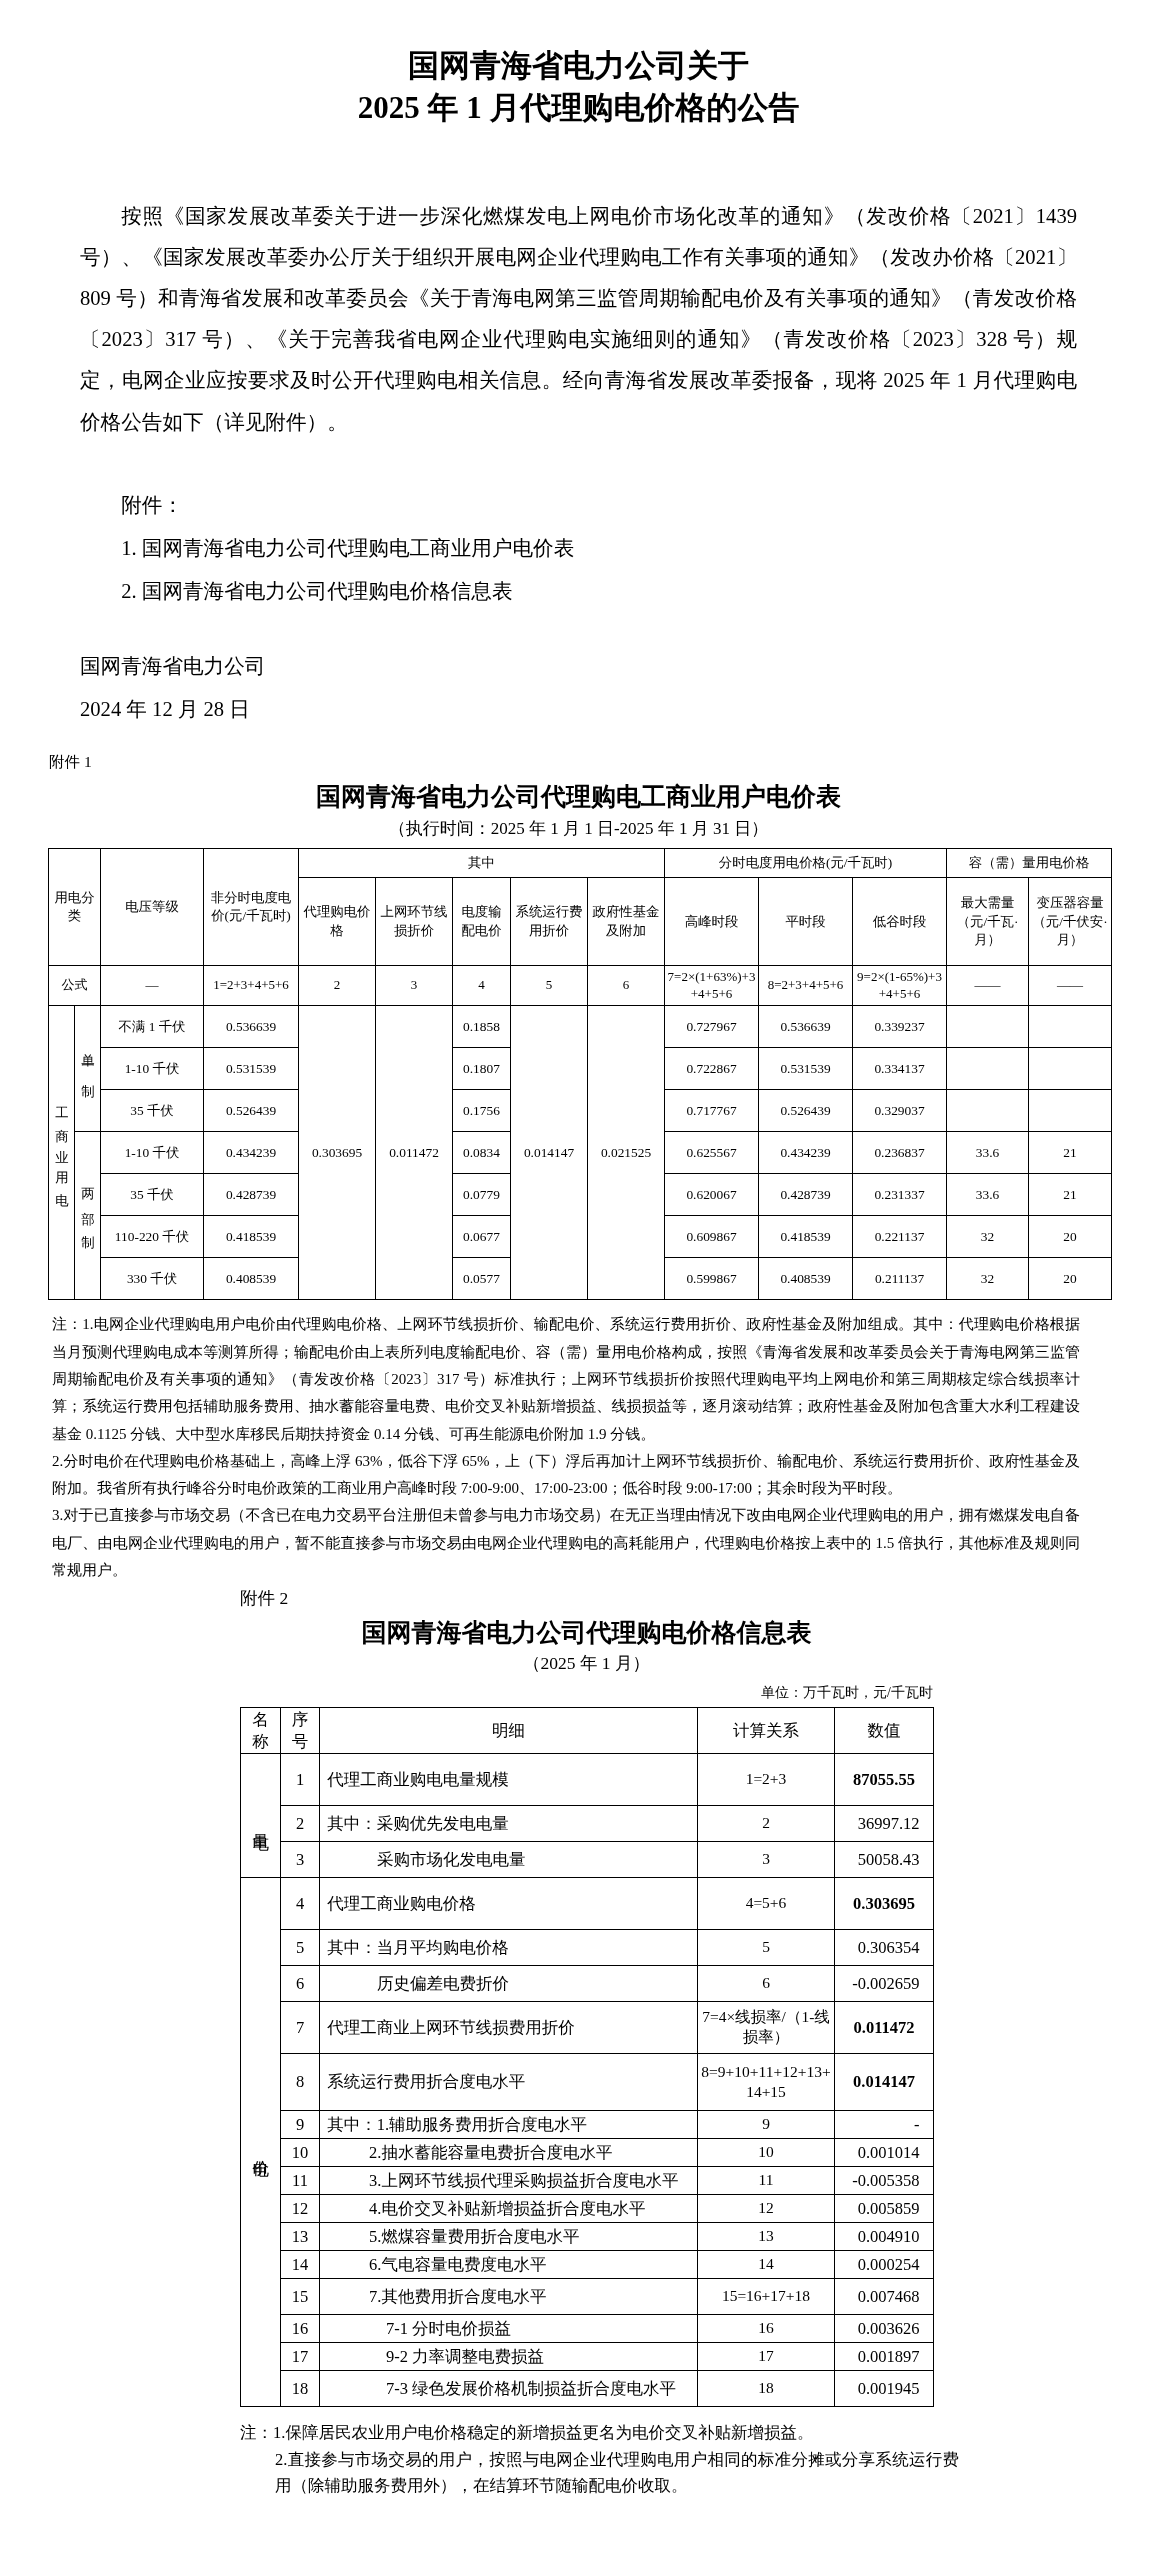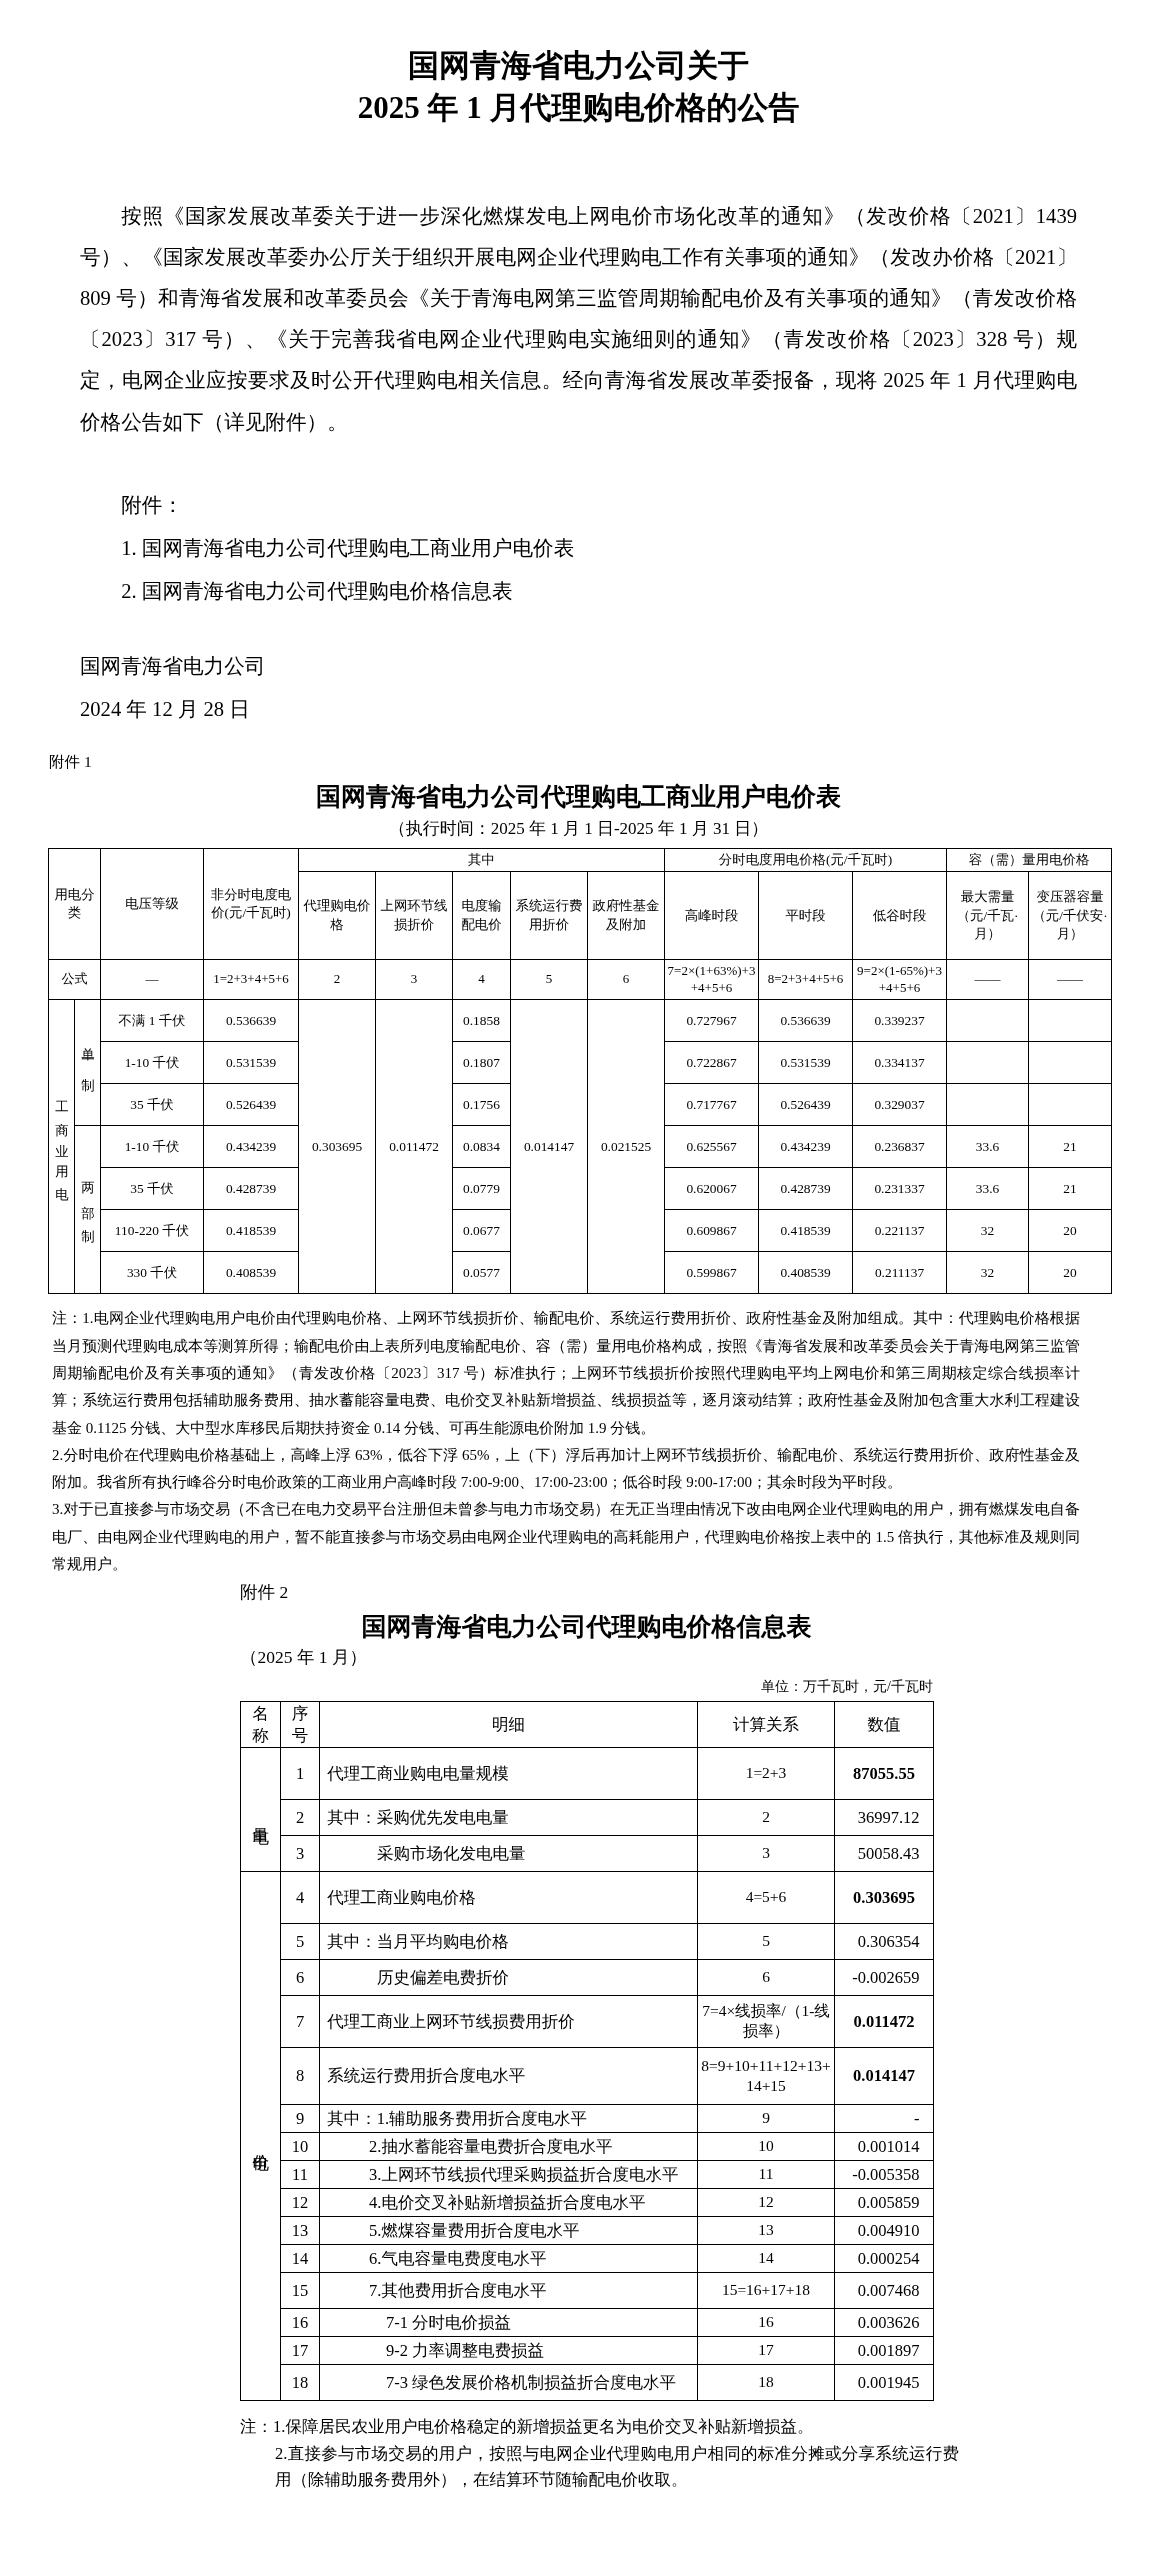--- a/index.html
+++ b/index.html
@@ -26,35 +26,35 @@
   .annex1-label { margin: 20.6px 0 0 -31px; font-size: 15.5px; }
 
   .t1-title { text-align: center; font-size: 25px; font-weight: 700; margin-top: 7.2px; }
   .t1-sub   { text-align: center; font-size: 17px; margin-top: 4.1px; }
 
   table { border-collapse: collapse; table-layout: fixed; }
   th, td { border: 1px solid #000; text-align: center; vertical-align: middle; font-weight: normal; }
 
   .t1 { margin: 8.2px 0 0 -32px; width: 1064px; font-size: 13.4px; border: 1.5px solid #000; }
   .t1 th, .t1 td { padding: 1px 2.1px; line-height: 1.35; }
-  .t1 .tier1 th { height: 23px; }
+  .t1 .tier1 th { height: 29px; }
   .t1 .tier2 th { height: 88px; }
   .t1 .formula-row td { height: 40px; font-size: 13px; word-break: break-all; line-height: 1.3; }
   .t1 .data-row td { height: 42px; }
   .vtext { writing-mode: vertical-rl; text-orientation: upright; margin: 0 auto; }
   .vs-cat { letter-spacing: 1.6em; }
   .vs-sub { letter-spacing: 1.2em; }
   .vs-sub2 { letter-spacing: 1.8em; }
 
   .notes1 { margin: 11.3px 0 0 -28px; width: 1028px; font-size: 15px; line-height: 1.82; text-align: justify; }
 
   .annex2-wrap { margin-left: 160px; width: 693px; }
   .annex2-label { margin-top: 2px; font-size: 17.5px; }
   .t2-title { text-align: center; font-size: 25px; font-weight: 700; margin-top: 5.2px; }
-  .t2-sub   { font-size: 17.5px; margin-top: 2.1px; }
+  .t2-sub   { text-align: center; font-size: 17.5px; margin-top: 2.1px; }
   .t2-unit  { text-align: right; font-size: 14px; margin-top: 9.3px; }
 
   .t2 { margin-top: 5.2px; width: 693px; font-size: 16.5px; border: 1.5px solid #000; }
   .t2 th, .t2 td { padding: 1px 3.1px; line-height: 1.3; }
   .t2 .hdr th { height: 45px; }
   .t2 td.detail { text-align: left; padding-left: 7.2px; }
   .t2 td.detail.ind1 { padding-left: 57px; }
   .t2 td.detail.ind2 { padding-left: 49px; }
   .t2 td.detail.ind3 { padding-left: 66px; }
   .t2 td.val { text-align: right; padding-right: 13.4px; }

